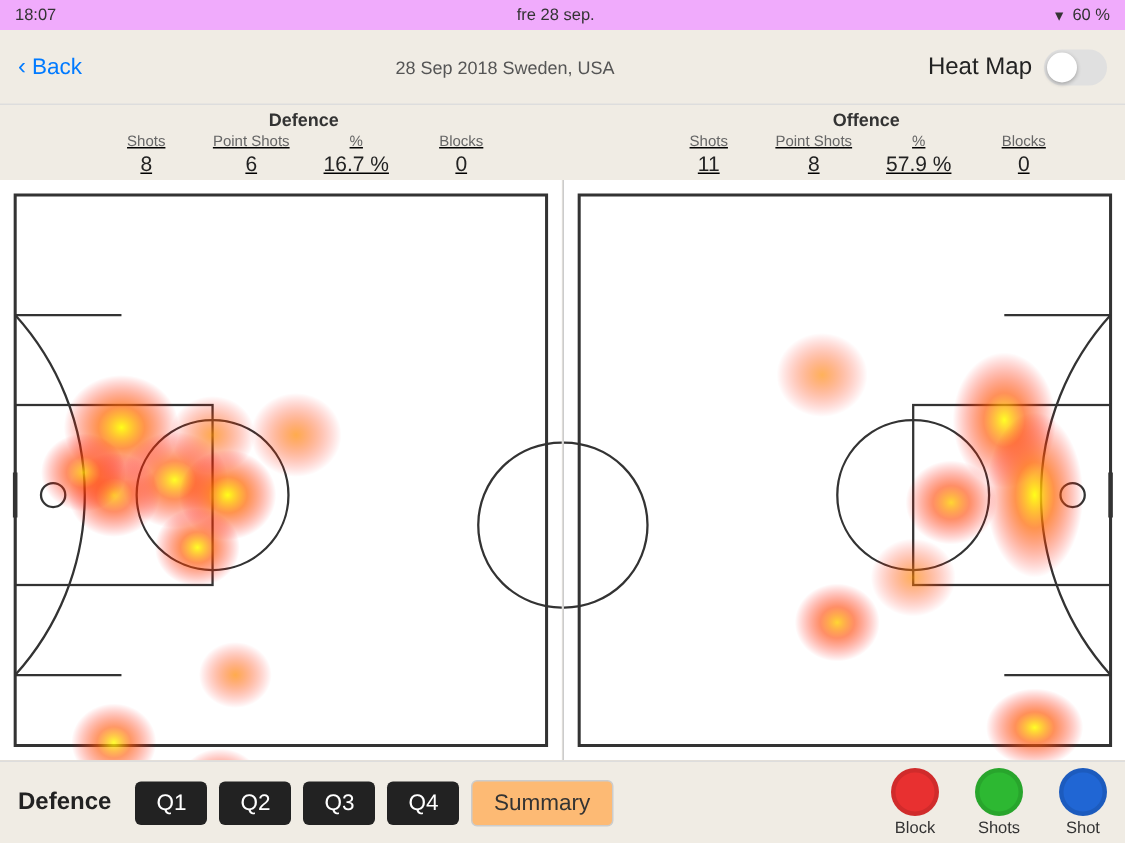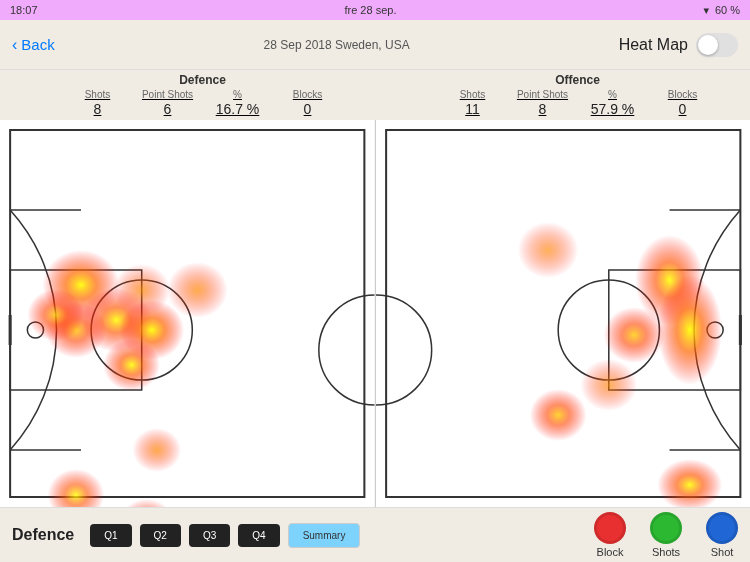--- a/index.html
+++ b/index.html
@@ -113,23 +113,23 @@
       align-items: center;
       padding: 0 12px;
       gap: 8px;
       border-top: 1px solid #ddd;
       z-index: 10;
     }
     .period-label { font-size: 16px; font-weight: 600; color: #222; margin-right: 8px; }
     .period-btn {
       background: #222; color: white; border: none;
       padding: 6px 14px; border-radius: 4px;
-      font-size: 10px; cursor: pointer;
-    }
-    .period-btn.inactive { background: #7dd3fc; color: #333; border: 1px solid #ccc; }
+      font-size: 15px; cursor: pointer;
+    }
+    .period-btn.inactive { background: #fdba74; color: #333; border: 1px solid #ccc; }
     .legend { display: flex; gap: 24px; margin-left: auto; align-items: center; }
     .legend-item { display: flex; flex-direction: column; align-items: center; gap: 2px; }
     .legend-circle {
       width: 32px; height: 32px; border-radius: 50%;
       border: 3px solid rgba(0,0,0,0.1);
     }
     .legend-text { font-size: 11px; color: #333; }
   </style>
 </head>
 <body>

